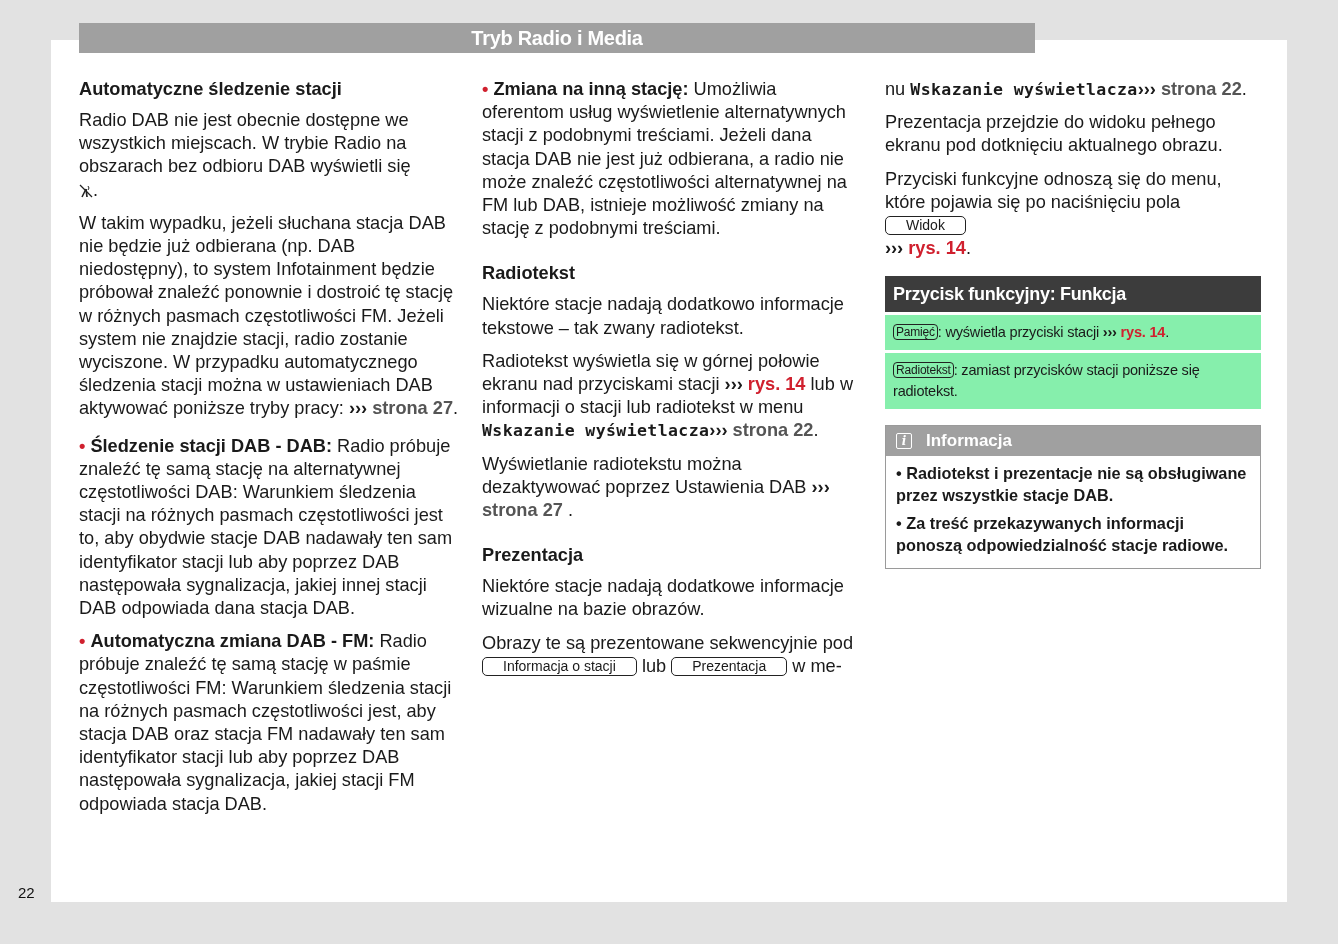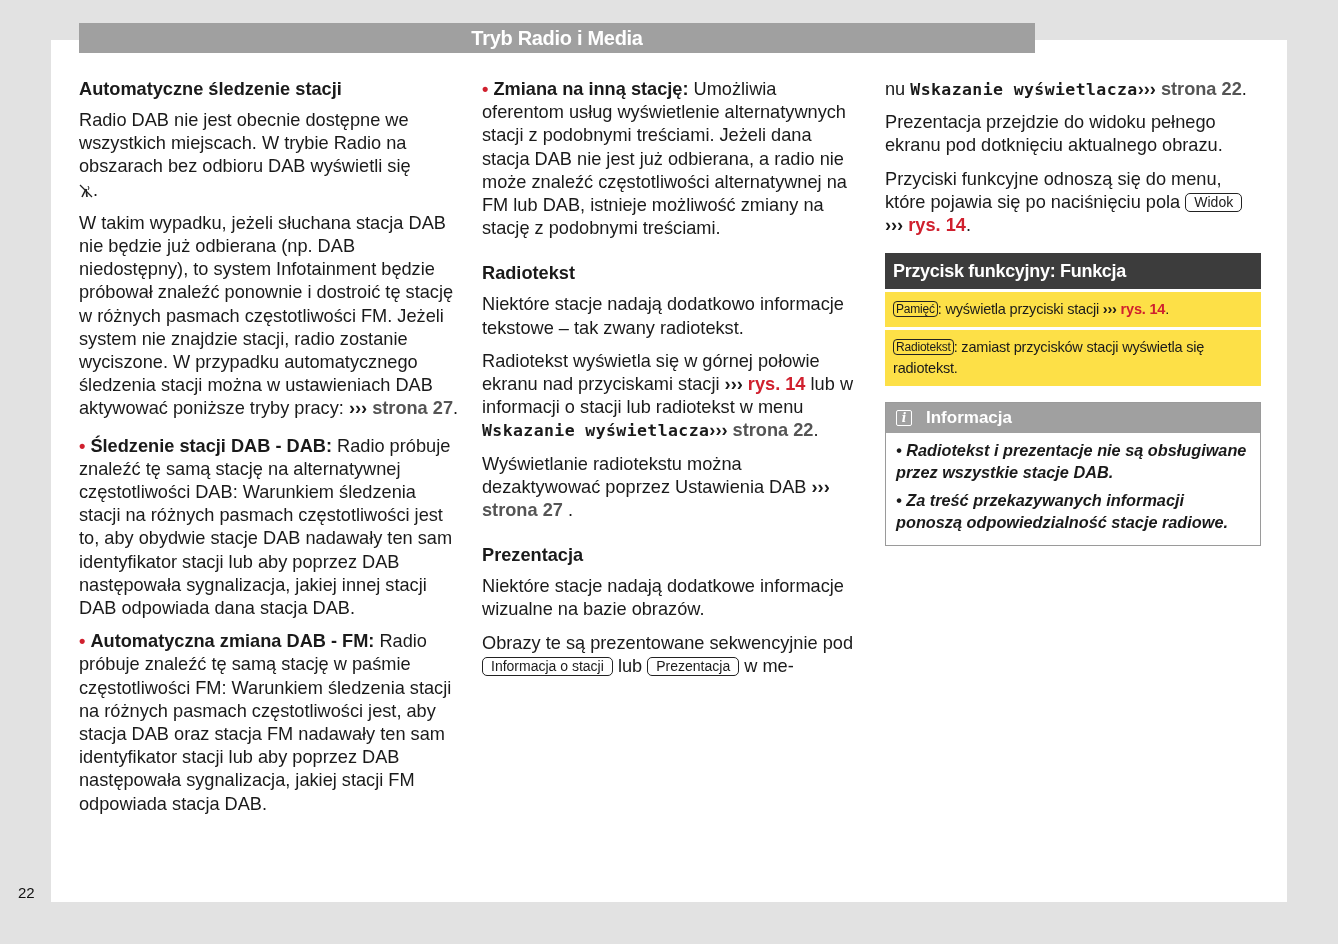--- a/index.html
+++ b/index.html
@@ -20,43 +20,43 @@
   .col3 { left:885px; width:376px; }
   p { margin:0 0 10px 0; }
   h3 { margin:0 0 8px 0; font-size:18.2px; line-height:23px; font-weight:bold; }
   .h-gap { margin-top:22px; }
   .bullet { color:#d0202e; font-weight:bold; }
   .mono { font-family:"DejaVu Sans Mono", monospace; font-weight:bold; font-size:16.5px; letter-spacing:0.4px; }
   .arrows { font-weight:bold; color:#1a1a1a; }
   .ref-gray { font-weight:bold; color:#555; }
   .ref-red { font-weight:bold; color:#d0202e; }
   .key {
-    display:inline-block; border:1.2px solid #222; border-radius:5px; padding:0 8px;
+    display:inline-block; border:1.2px solid #222; border-radius:5px; padding:0 20px;
     font-size:14px; line-height:17px; vertical-align:1px;
   }
   .key-sm { font-size:12px; line-height:14px; border-radius:4px; padding:0 2px; vertical-align:1px; }
   .fn-table { margin-top:16px; width:376px; }
   .fn-head {
     background:#3c3c3c; color:#fff; font-weight:bold; font-size:18px; line-height:36px;
     padding-left:8px; letter-spacing:-0.3px;
   }
   .fn-row { margin-top:3px; padding:7px 8px; font-size:14.5px; line-height:21px; letter-spacing:-0.2px; }
-  .fn-row.dark { background:#fde047; }
+  .fn-row.dark { background:#86efac; }
   .fn-row.light { background:#ebebeb; }
   .info-box { margin-top:16px; width:374px; border:1px solid #9a9a9a; background:#ffffff; }
   .info-head {
     background:#a0a0a0; color:#fff; font-weight:bold; font-size:17px; line-height:30px; padding-left:10px;
   }
   .info-icon {
     display:inline-block; width:14px; height:14px; border:1.5px solid #fff; border-radius:2px;
     font-family:"DejaVu Serif", serif; font-style:italic; font-size:12px; line-height:14px;
     text-align:center; margin-right:14px; vertical-align:1px;
   }
   .info-body { padding:6px 10px 6px 10px; font-weight:bold; font-size:16.3px; line-height:22px; }
-  .info-body p { margin:0 0 6px 0;font-style:italic; }
+  .info-body p { margin:0 0 6px 0; }
   .antenna-icon { display:inline-block; width:14px; height:14px; vertical-align:-2px; }
 </style>
 </head>
 <body>
 
 <div class="page"></div>
 <div class="header-bar">Tryb Radio i Media</div>
 
 <div class="col col1">
   <h3>Automatyczne śledzenie stacji</h3>
@@ -133,21 +133,21 @@
   </p>
 
   <div class="fn-table">
     <div class="fn-head">Przycisk funkcyjny: Funkcja</div>
     <div class="fn-row dark">
       <span class="key key-sm">Pamięć</span><span>: wyświetla przyciski stacji</span>
       <span class="arrows">›››</span>
       <span class="ref-red">rys. 14</span><span>.</span>
     </div>
     <div class="fn-row dark">
-      <span class="key key-sm">Radiotekst</span><span>: zamiast przycisków stacji wyświetla się radiotekst.</span>
+      <span class="key key-sm">Radiotekst</span><span>: zamiast przycisków stacji poniższe się radiotekst.</span>
     </div>
   </div>
 
   <div class="info-box">
     <div class="info-head">
       <span class="info-icon">i</span><span>Informacja</span>
     </div>
     <div class="info-body">
       <p>• Radiotekst i prezentacje nie są obsługiwane przez wszystkie stacje DAB.</p>
       <p>• Za treść przekazywanych informacji ponoszą odpowiedzialność stacje radiowe.</p>

